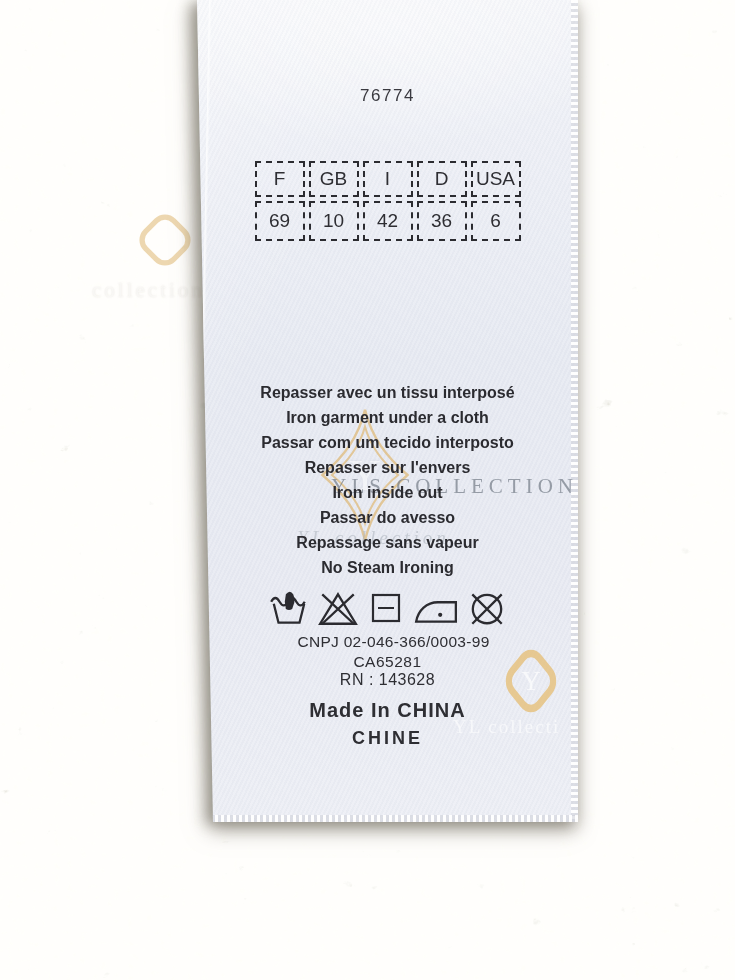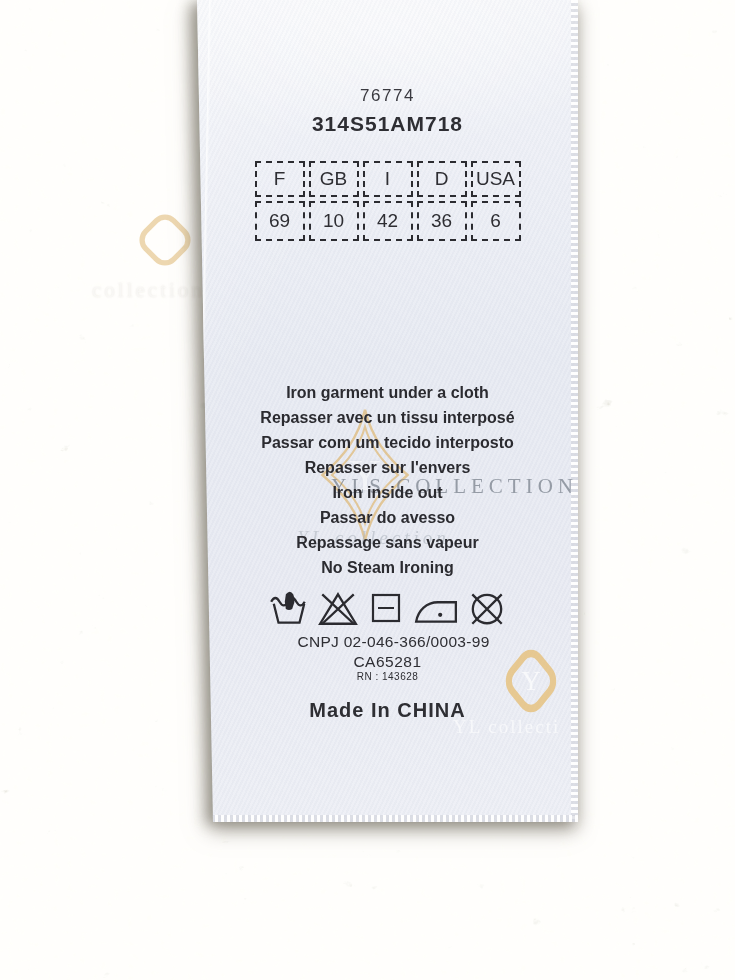--- a/index.html
+++ b/index.html
@@ -96,21 +96,21 @@
   .size-table tr:first-child td{height:28px;}
 
   .composition{position:absolute;left:0;right:0;top:259px;font-size:17px;line-height:26px;color:#2d2d32;}
   .care{position:absolute;left:0;right:0;top:380px;font-size:16px;line-height:25px;font-weight:700;color:#2b2b30;}
 
   .symbols{position:absolute;left:0;right:0;top:589px;display:flex;justify-content:center;align-items:center;gap:7px;}
   .symbols svg{display:block;}
 
   .reg-cnpj{position:absolute;left:12px;right:0;top:633px;font-size:15.5px;letter-spacing:.3px;}
   .reg-ca{position:absolute;left:0;right:0;top:653px;font-size:15.5px;letter-spacing:.5px;}
-  .reg-rn{position:absolute;left:0;right:0;top:671px;font-size:10px;letter-spacing:.5px;}
+  .reg-rn{position:absolute;left:0;right:0;top:671px;font-size:16px;letter-spacing:.5px;}
   .origin-1{position:absolute;left:0;right:0;top:699px;font-size:20px;font-weight:600;letter-spacing:1px;}
   .origin-2{position:absolute;left:0;right:0;top:728px;font-size:18px;font-weight:600;letter-spacing:3px;}
 </style>
 </head>
 <body>
 
 <div class="scene">
 
   <svg class="fabric" width="735" height="980" xmlns="http://www.w3.org/2000/svg">
     <defs>
@@ -162,21 +162,20 @@
           <g transform="rotate(45 50 50)">
             <rect x="25" y="25" width="50" height="50" rx="15" fill="none" stroke="#e6c07a" stroke-width="8"></rect>
           </g>
         </svg>
         <div class="monogram">Y</div>
       </div>
       <div class="wm-bottom-text">YL collecti</div>
 
       <div class="print">
         <div class="code-line">76774</div>
-        <div class="style-line">314S51AM718</div>
 
         <table class="size-table">
           <tbody>
               <tr>
             <td>F</td>
             <td>GB</td>
             <td>I</td>
             <td>D</td>
             <td>USA</td>
           </tr>
@@ -185,22 +184,22 @@
             <td>10</td>
             <td>42</td>
             <td>36</td>
             <td>6</td>
           </tr>
         </tbody>
           </table>
 
 
         <div class="care">
+          <div>Repasser avec un tissu interposé</div>
           <div>Iron garment under a cloth</div>
-          <div>Repasser avec un tissu interposé</div>
           <div>Passar com um tecido interposto</div>
           <div>Repasser sur l'envers</div>
           <div>Iron inside out</div>
           <div>Passar do avesso</div>
           <div>Repassage sans vapeur</div>
           <div>No Steam Ironing</div>
         </div>
 
         <div class="symbols">
           <span>
@@ -233,19 +232,20 @@
               <circle cx="20" cy="19" r="13.5"></circle>
               <path d="M6,5 L34,33 M34,5 L6,33"></path>
             </svg>
           </span>
         </div>
 
         <div class="reg-cnpj">CNPJ 02-046-366/0003-99</div>
         <div class="reg-ca">CA65281</div>
         <div class="reg-rn">RN : 143628</div>
         <div class="origin-1">Made In CHINA</div>
+        <div class="origin-2">CHINE</div>
       </div>
 
       <div class="edge-right"></div>
       <div class="edge-bottom"></div>
     </div>
   </div>
 </div>
 
 </body></html>

